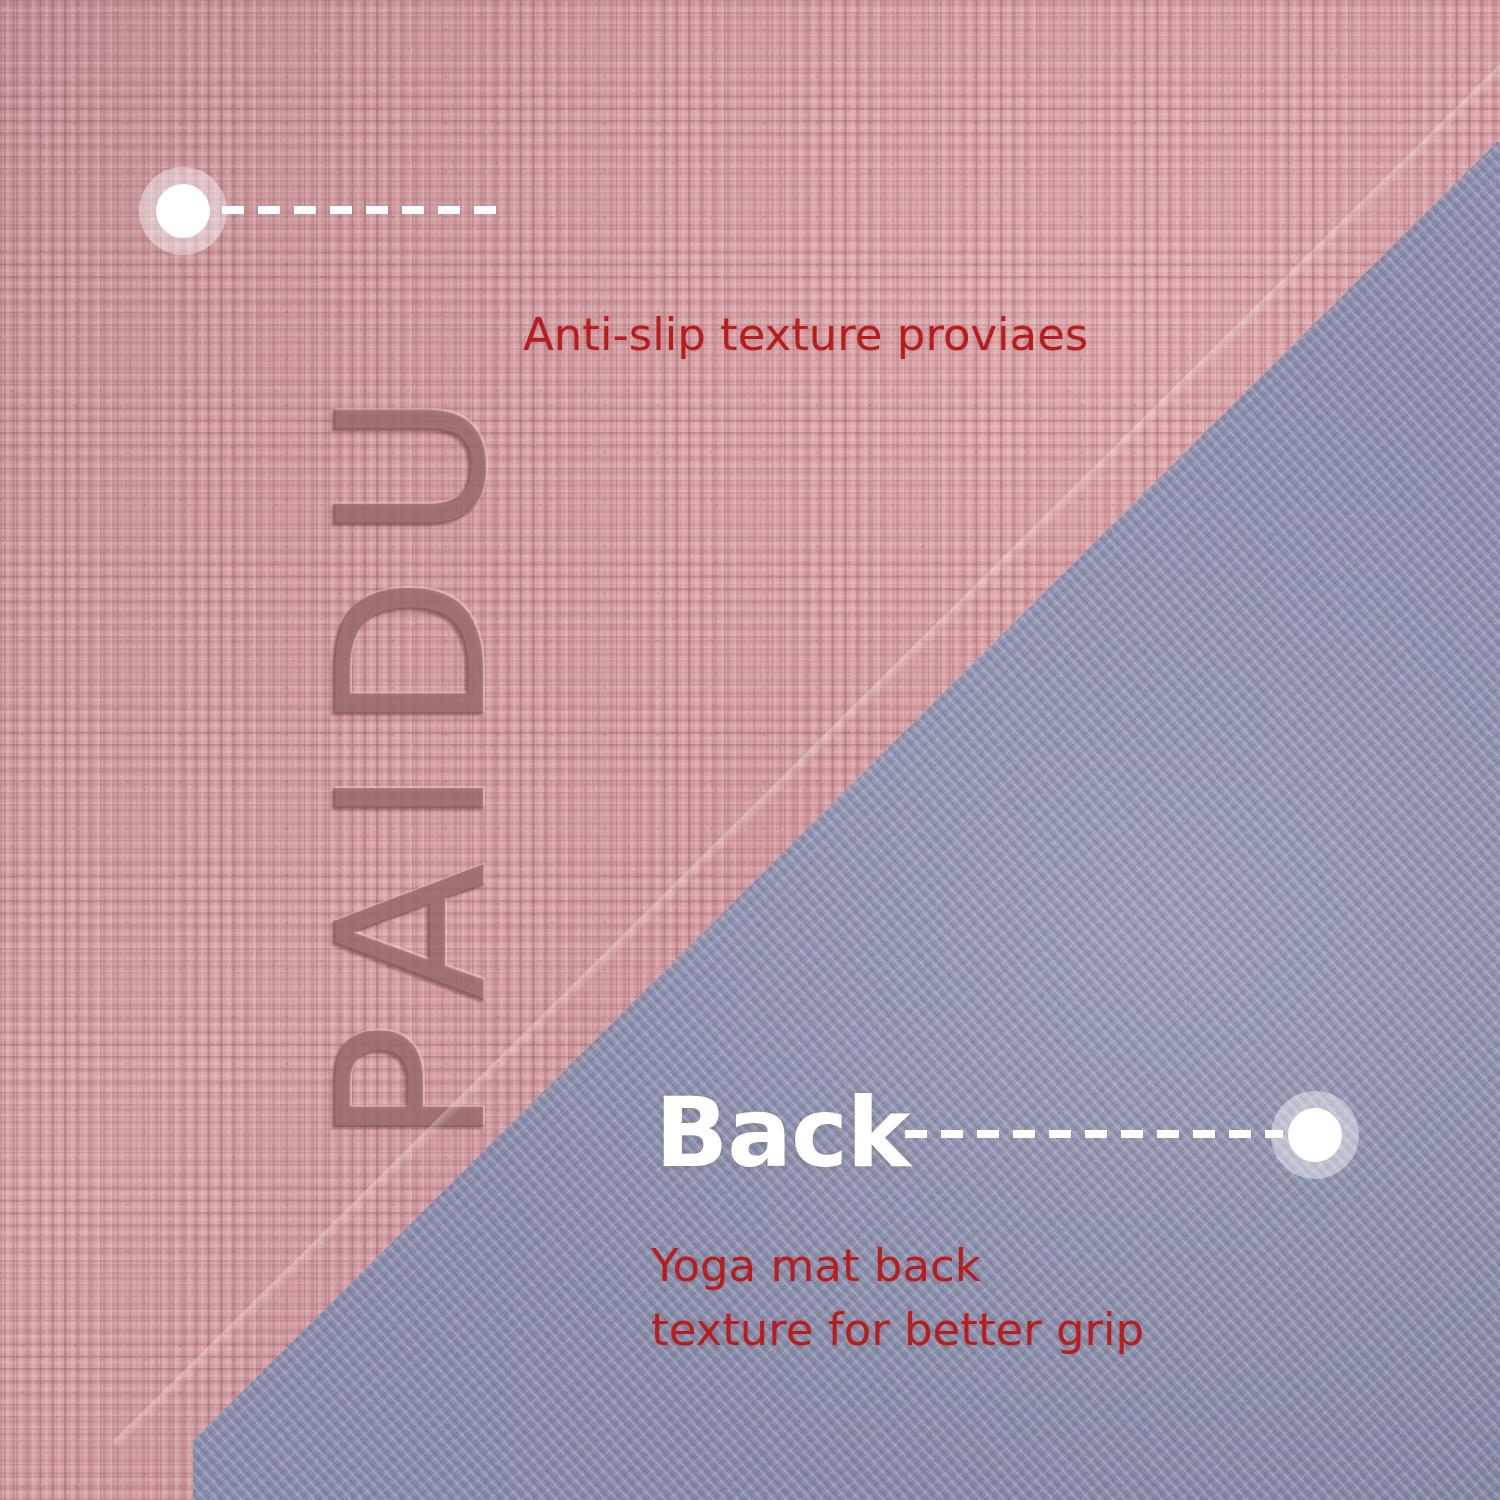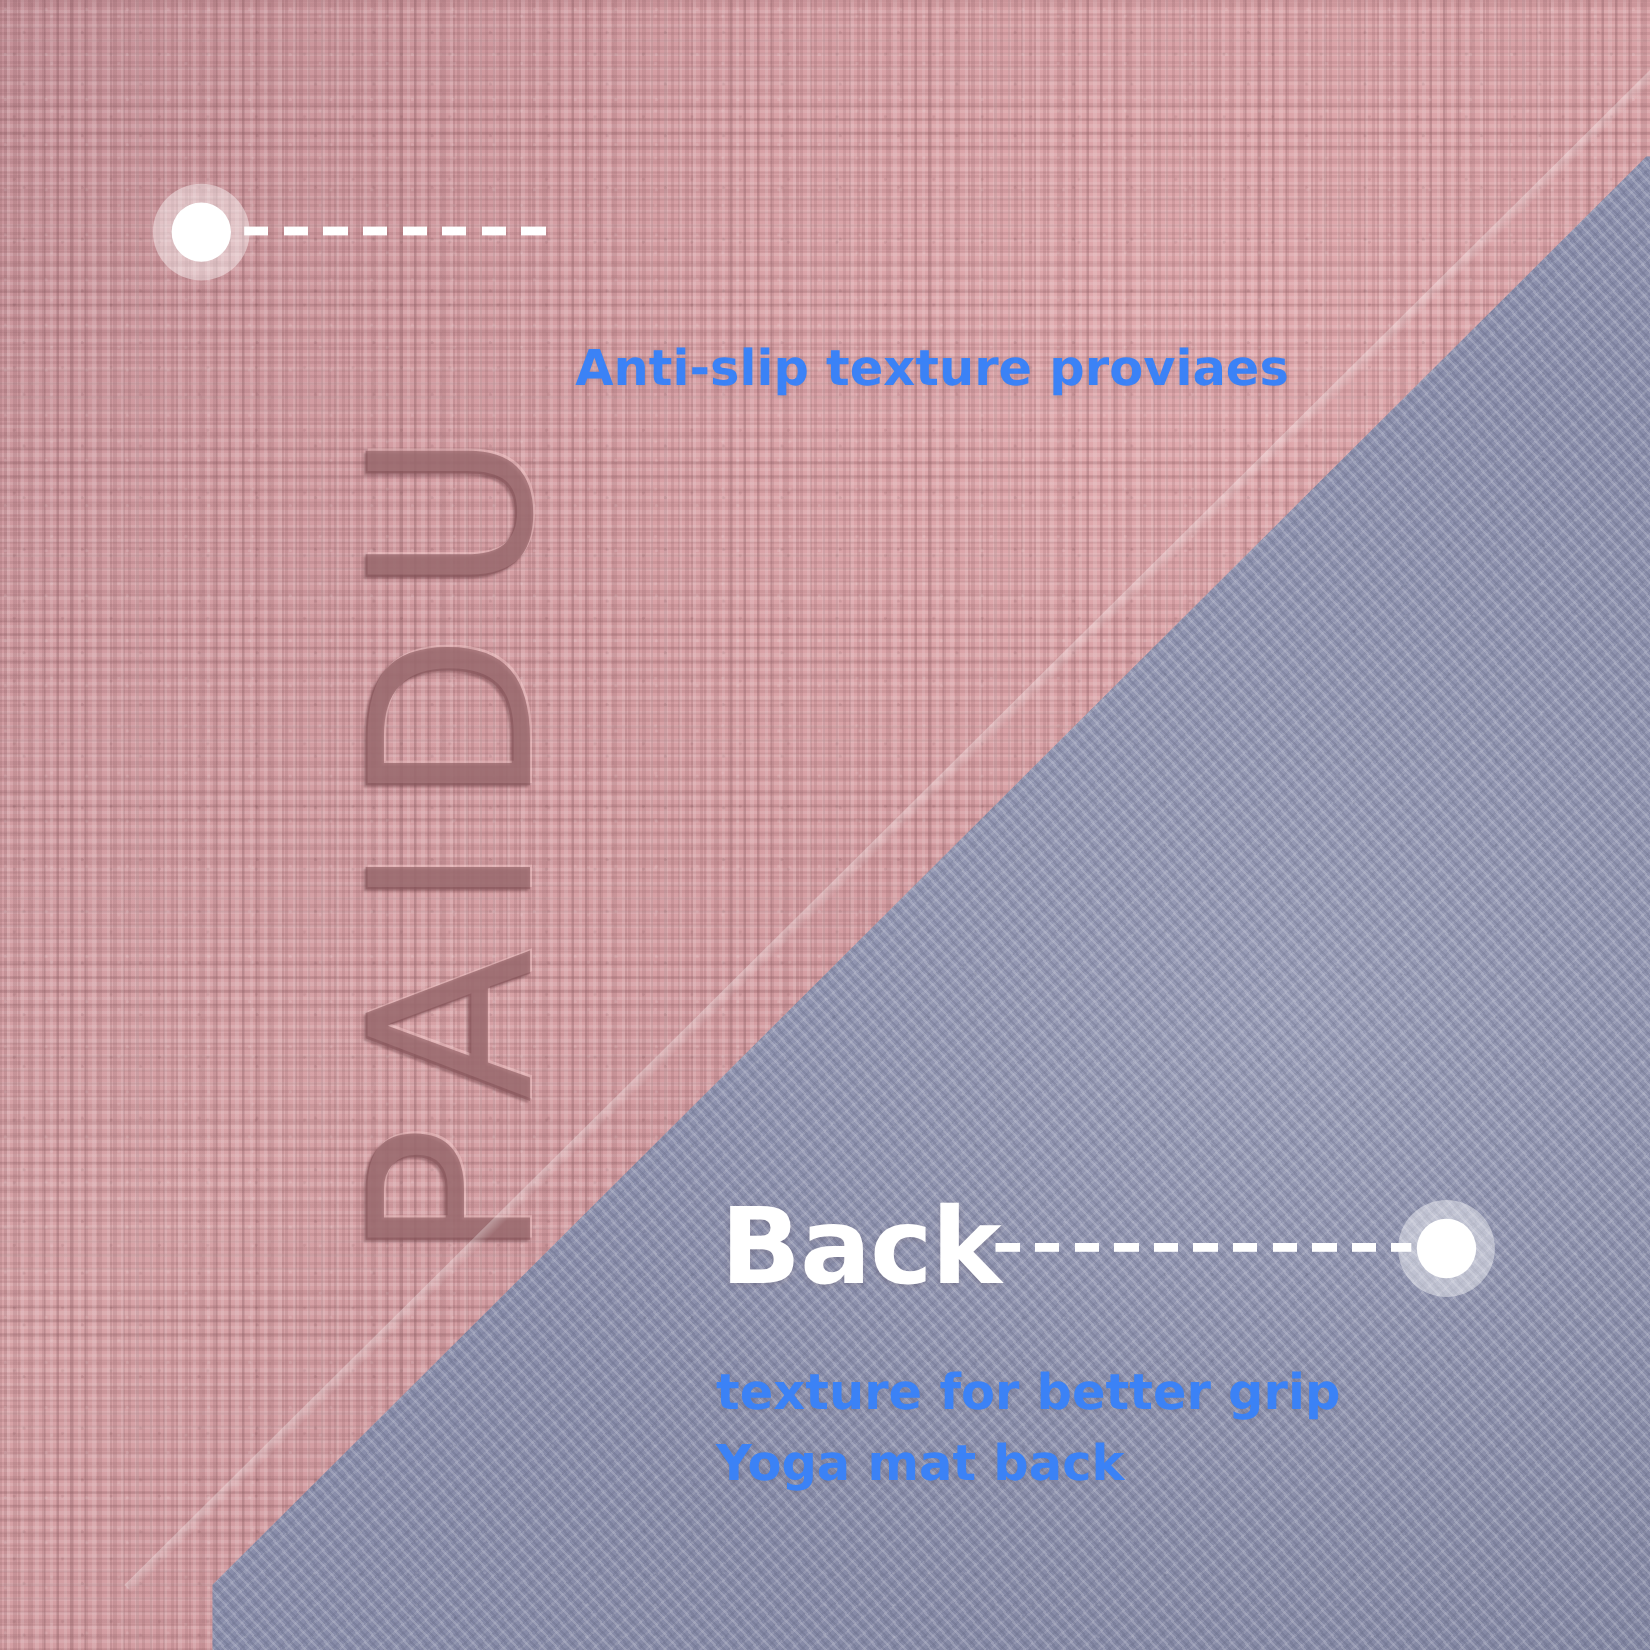--- a/index.html
+++ b/index.html
@@ -177,22 +177,22 @@
     font-weight: 700;
     font-size: 96px;
     line-height: 1;
     letter-spacing: -1px;
     white-space: nowrap;
     text-shadow: 0 2px 6px rgba(90,60,62,0.18);
   }
 
   .desc {
     position: absolute;
-    color: #3b82f6;
-    font-weight: 700;
+    color: #b91c1c;
+    font-weight: 400;
     font-size: 45px;
     line-height: 1.42;
     white-space: nowrap;
     text-shadow: 0 1px 4px rgba(90,60,62,0.16);
   }
 
   
   #front-dot   { left: 139px; top: 167px; }
   #front-dash  { left: 222px; top: 206px; width: 288px; }
   #front-label { left: 514px; top: 160px; }
@@ -230,17 +230,17 @@
   <div class="desc" id="front-desc">
     <div>Anti-slip texture proviaes</div>
   </div>
 
   <div class="callout-dot" id="back-dot">
     <div class="core"></div>
   </div>
   <div class="dashed-line" id="back-dash"></div>
   <div class="label-big" id="back-label">Back</div>
   <div class="desc" id="back-desc">
+    <div>Yoga mat back</div>
     <div>texture for better grip</div>
-    <div>Yoga mat back</div>
   </div>
 
 </div>
 
 </body></html>

